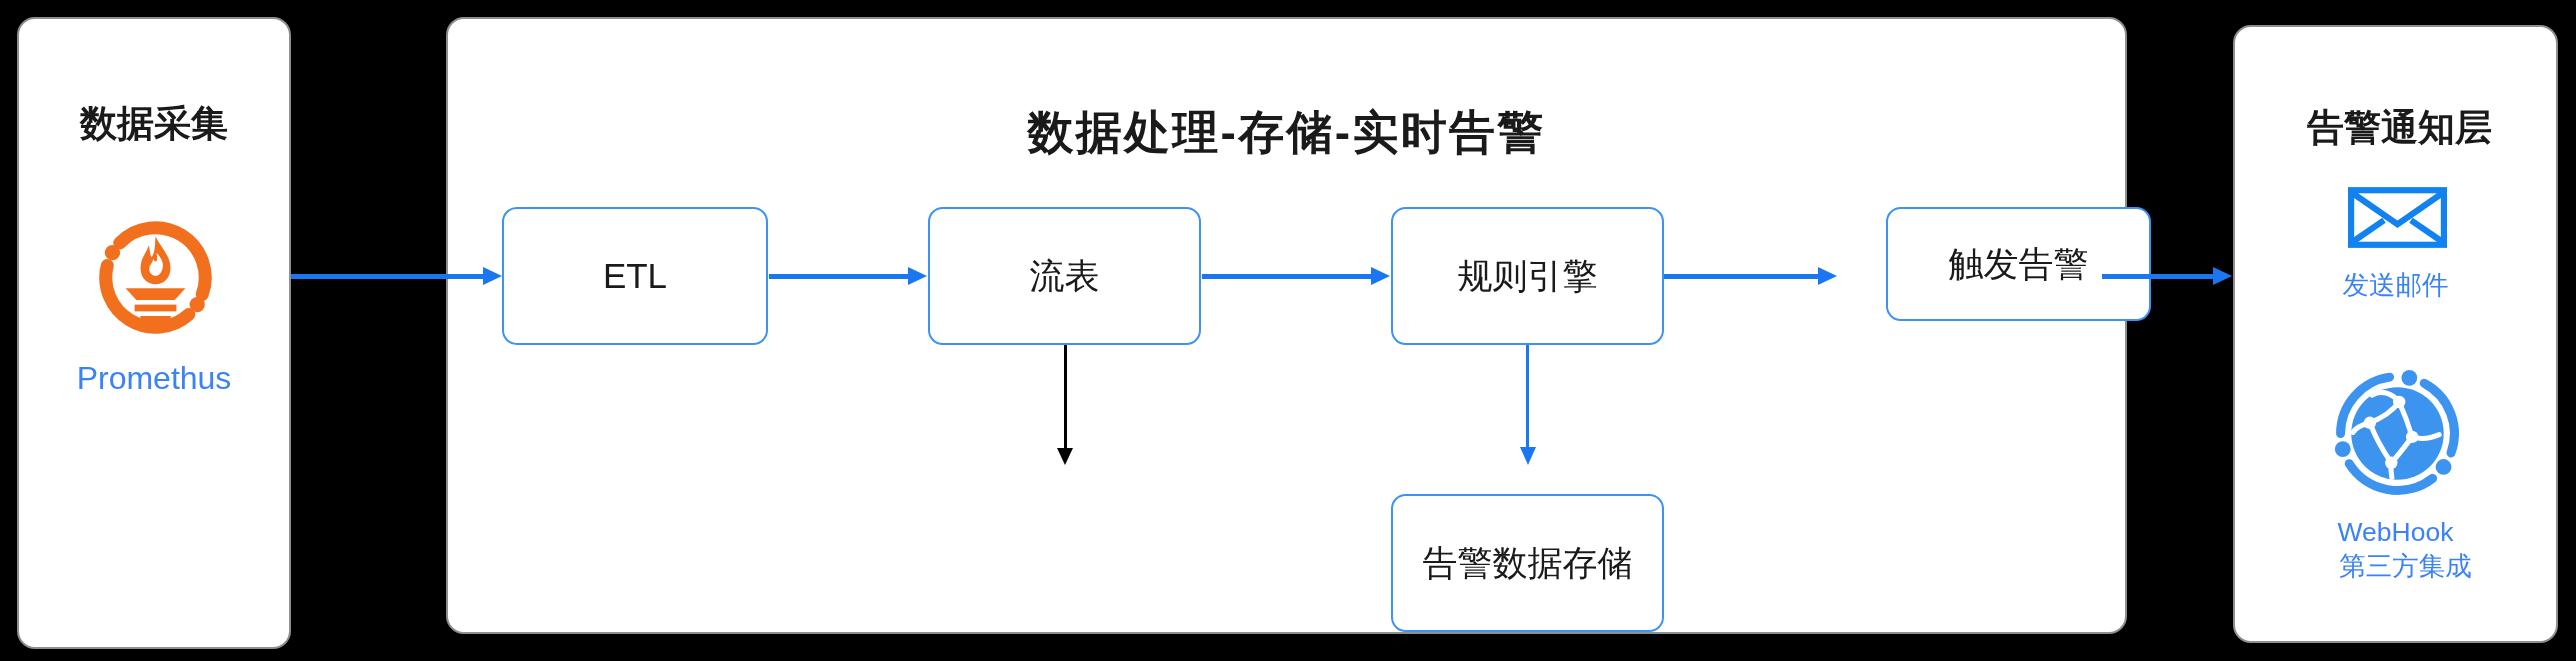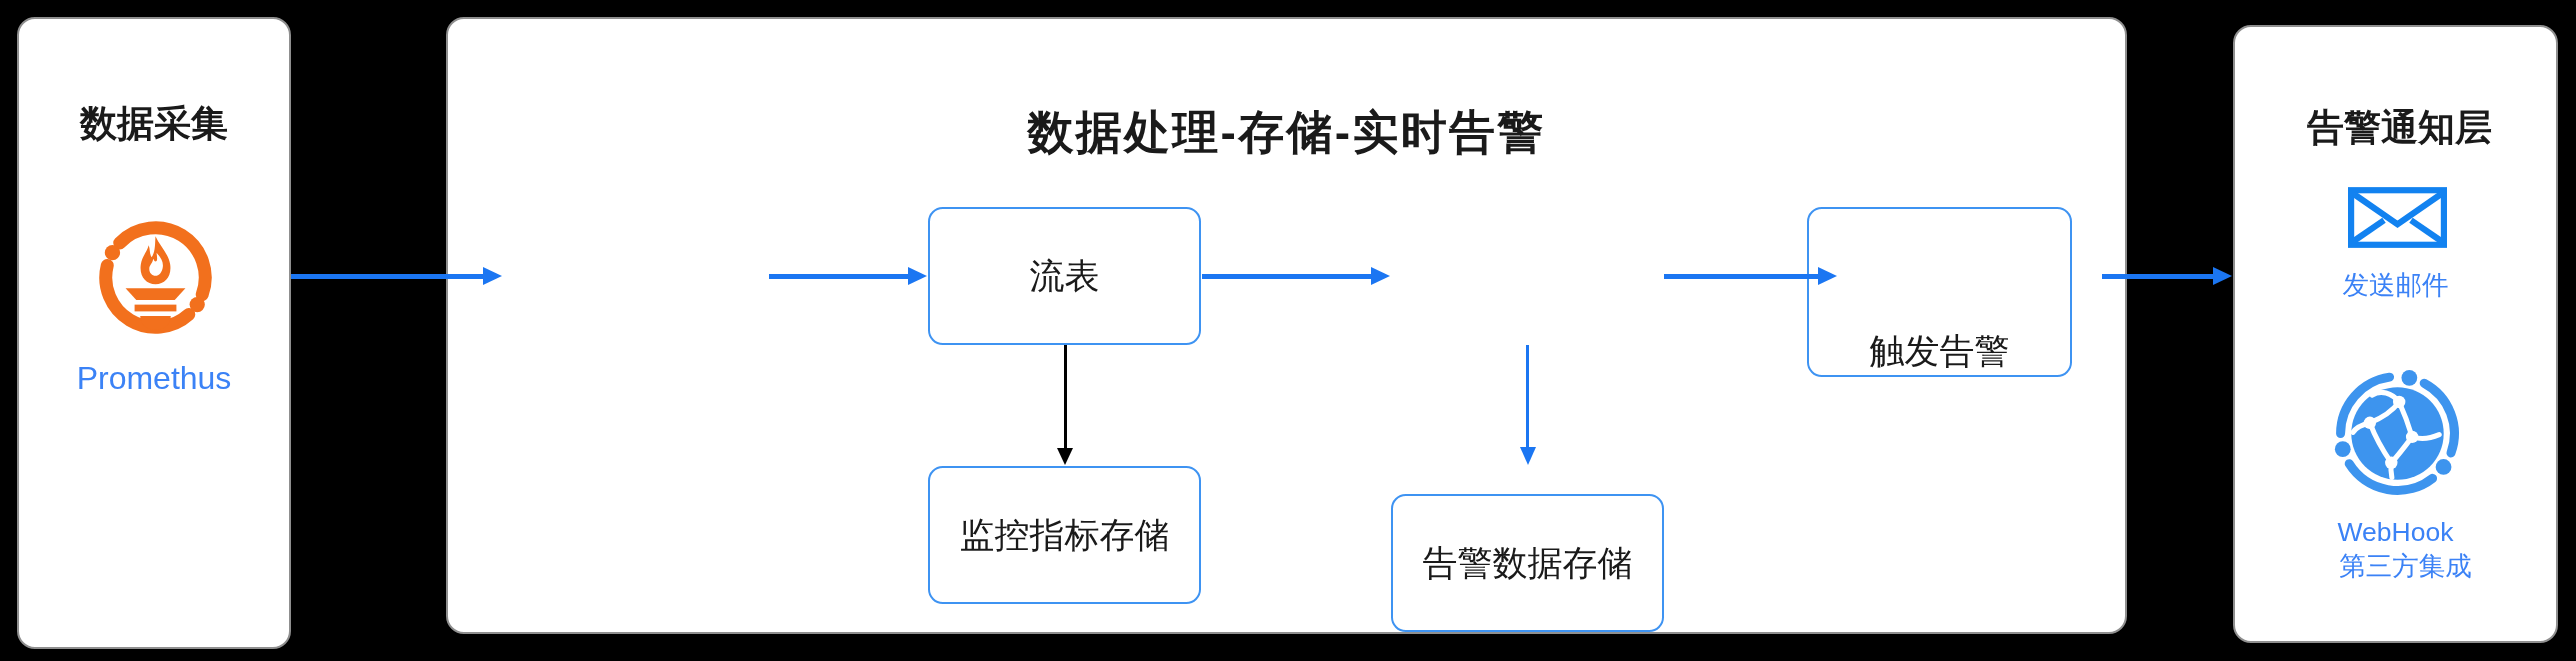--- a/index.html
+++ b/index.html
@@ -24,21 +24,21 @@
   .panel-right .panel-title { top:48px;margin-left:8px; }
 
   
   .node { position:absolute; background:#fff;
           border:2.8px solid var(--node-border,#3e93f2); border-radius:14.7px;
           display:flex; align-items:center; justify-content:center;
           font-size:35px; color:#1a1a1a; white-space:nowrap; }
   .node-etl     { left:502px;  top:207px; width:266px; height:138px; }
   .node-stream  { left:928px; top:207px; width:273px; height:138px; }
   .node-rules   { left:1391px; top:207px; width:273px; height:138px; }
-  .node-trigger { left:1807px; top:207px; width:265px; height:170px;align-items:flex-end; }
+  .node-trigger { left:1886px; top:207px; width:265px; height:114px; }
   .node-metrics { left:928px; top:466px; width:273px; height:138px; }
   .node-alerts  { left:1391px; top:494px; width:273px; height:138px; }
 
   
   .harrow { position:absolute; height:4.5px; background:var(--arrow-blue,#1b76f2); }
   .harrow::after { content:""; position:absolute; left:100%; top:50%; margin-top:-9.6px;
                    border-top:9.6px solid transparent; border-bottom:9.6px solid transparent;
                    border-left:19px solid var(--arrow-blue,#1b76f2); }
   .a1 { left:291px;  top:274px; width:192px; }
   .a2 { left:769px; top:274px; width:139px; }
@@ -93,28 +93,31 @@
       <path fill="currentColor" d="M73,168 L127,168 C127,184 116,192 100,192 C84,192 73,184 73,168 Z"></path>
     </svg>
 
     <div class="small-label prom-label">Promethus</div>
   </section>
 
   <section class="panel panel-mid">
     <h2 class="panel-title">数据处理-存储-实时告警</h2>
   </section>
 
+  <div class="node node-etl">
+    <span>ETL</span>
+  </div>
   <div class="node node-stream">
     <span>流表</span>
   </div>
+  <div class="node node-rules">
+    <span>规则引擎</span>
+  </div>
   <div class="node node-trigger">
     <span>触发告警</span>
-  </div>
-  <div class="node node-metrics">
-    <span>监控指标存储</span>
   </div>
   <div class="node node-alerts">
     <span>告警数据存储</span>
   </div>
 
   <div class="harrow a1"></div>
   <div class="harrow a2"></div>
   <div class="harrow a3"></div>
   <div class="harrow a4"></div>
   <div class="harrow a5"></div>

